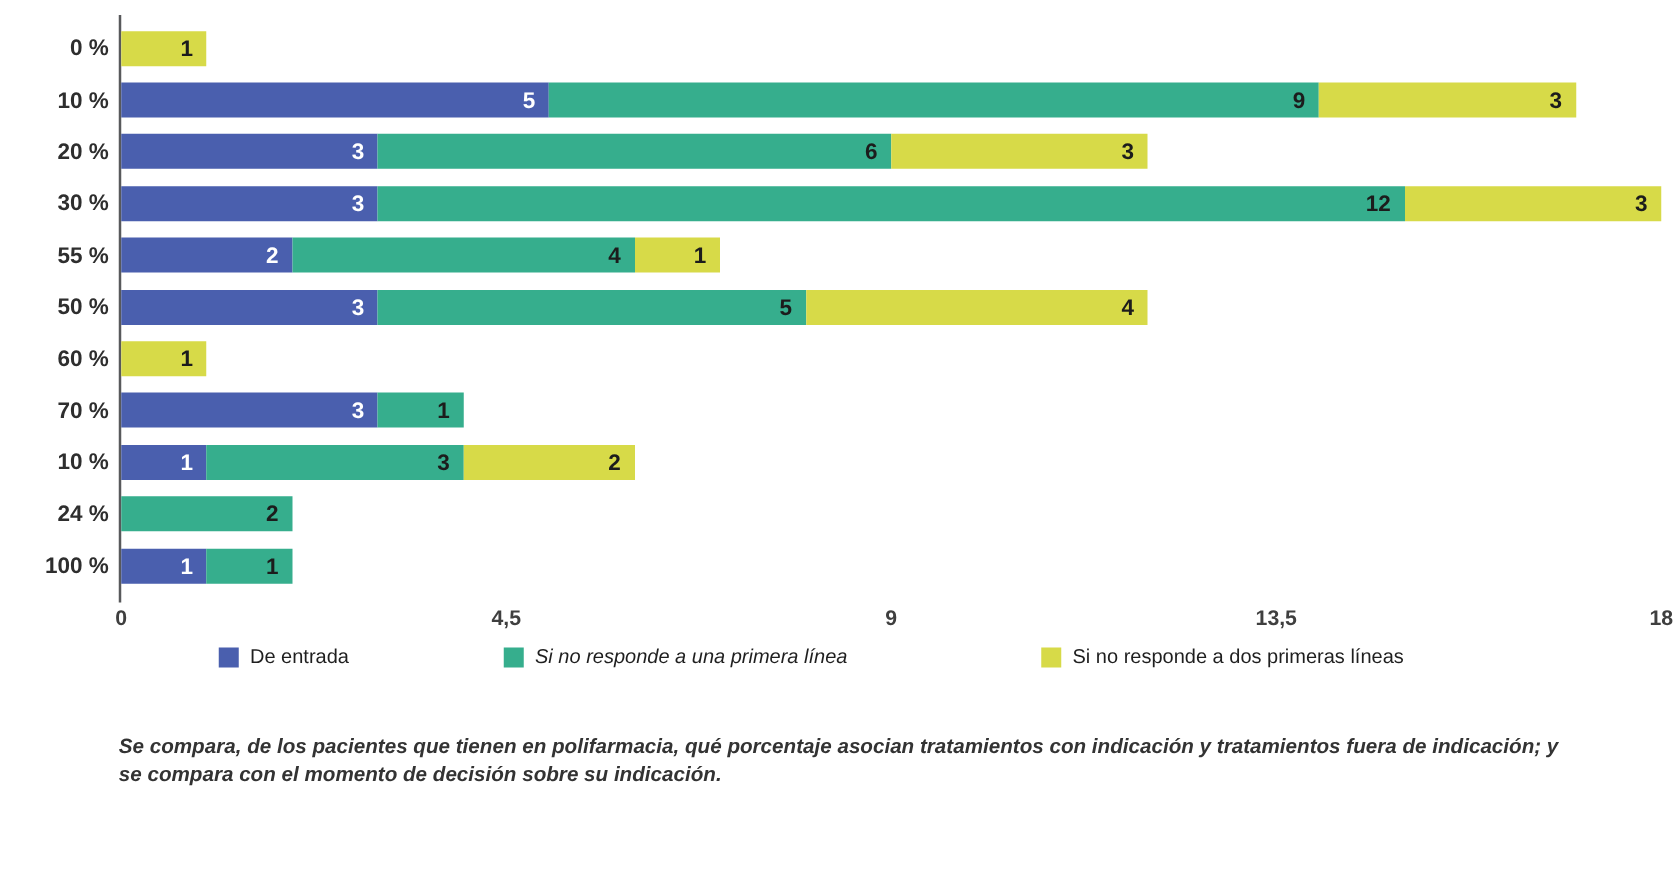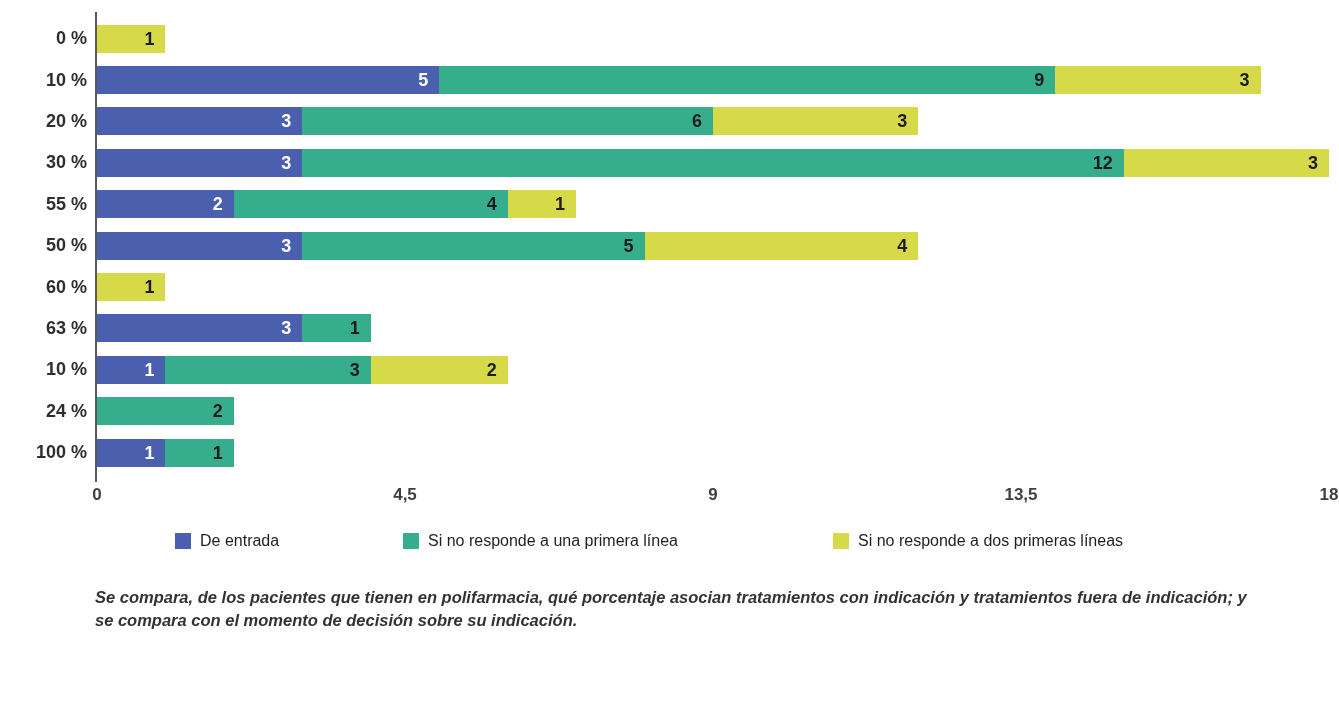--- a/index.html
+++ b/index.html
@@ -81,21 +81,21 @@
     position: absolute;
     transform: translateX(-50%);
     font-size: 17px;
     font-weight: bold;
     color: #3f3f3f;
     white-space: nowrap;
   }
   
   .legend {
     position: absolute;
-    top: 532px;
+    top: 517px;
     left: 0;
     width: 1116px;
     height: 24px;
   }
   .legend-item {
     position: absolute;
     display: flex;
     align-items: center;
     top: 0;
   }
@@ -231,21 +231,21 @@
         </div>
         <div class="bar-row">
           <div class="category-label">60 %</div>
           <div class="track">
             <div class="bar-segment" style="width: 68.4444px; background: rgb(215, 218, 72);">
               <span class="bar-value-label" style="color: rgb(28, 28, 28);">1</span>
             </div>
           </div>
         </div>
         <div class="bar-row">
-          <div class="category-label">63 %</div>
+          <div class="category-label">70 %</div>
           <div class="track">
             <div class="bar-segment" style="width: 205.333px; background: rgb(74, 95, 174);">
               <span class="bar-value-label" style="color: rgb(255, 255, 255);">3</span>
             </div>
             <div class="bar-segment" style="width: 68.4444px; background: rgb(54, 174, 141);">
               <span class="bar-value-label" style="color: rgb(28, 28, 28);">1</span>
             </div>
           </div>
         </div>
         <div class="bar-row">
@@ -289,21 +289,21 @@
         <span class="x-tick-label" style="left: 75%;">13,5</span>
         <span class="x-tick-label" style="left: 100%;">18</span>
       </div>
   </div>
 
   <div class="legend">
       <div class="legend-item" style="left: 175px;">
         <span class="legend-swatch" style="background: rgb(74, 95, 174);"></span>
         <span class="legend-label">De entrada</span>
       </div>
-      <div class="legend-item" style="left: 403px;">
+      <div class="legend-item" style="left: 403px; font-style: italic;">
         <span class="legend-swatch" style="background: rgb(54, 174, 141);"></span>
         <span class="legend-label">Si no responde a una primera línea</span>
       </div>
       <div class="legend-item" style="left: 833px;">
         <span class="legend-swatch" style="background: rgb(215, 218, 72);"></span>
         <span class="legend-label">Si no responde a dos primeras líneas</span>
       </div>
     </div>
 
   <div class="footnote">Se compara, de los pacientes que tienen en polifarmacia, qué porcentaje asocian tratamientos con indicación y tratamientos fuera de indicación; y se compara con el momento de decisión sobre su indicación.</div>

